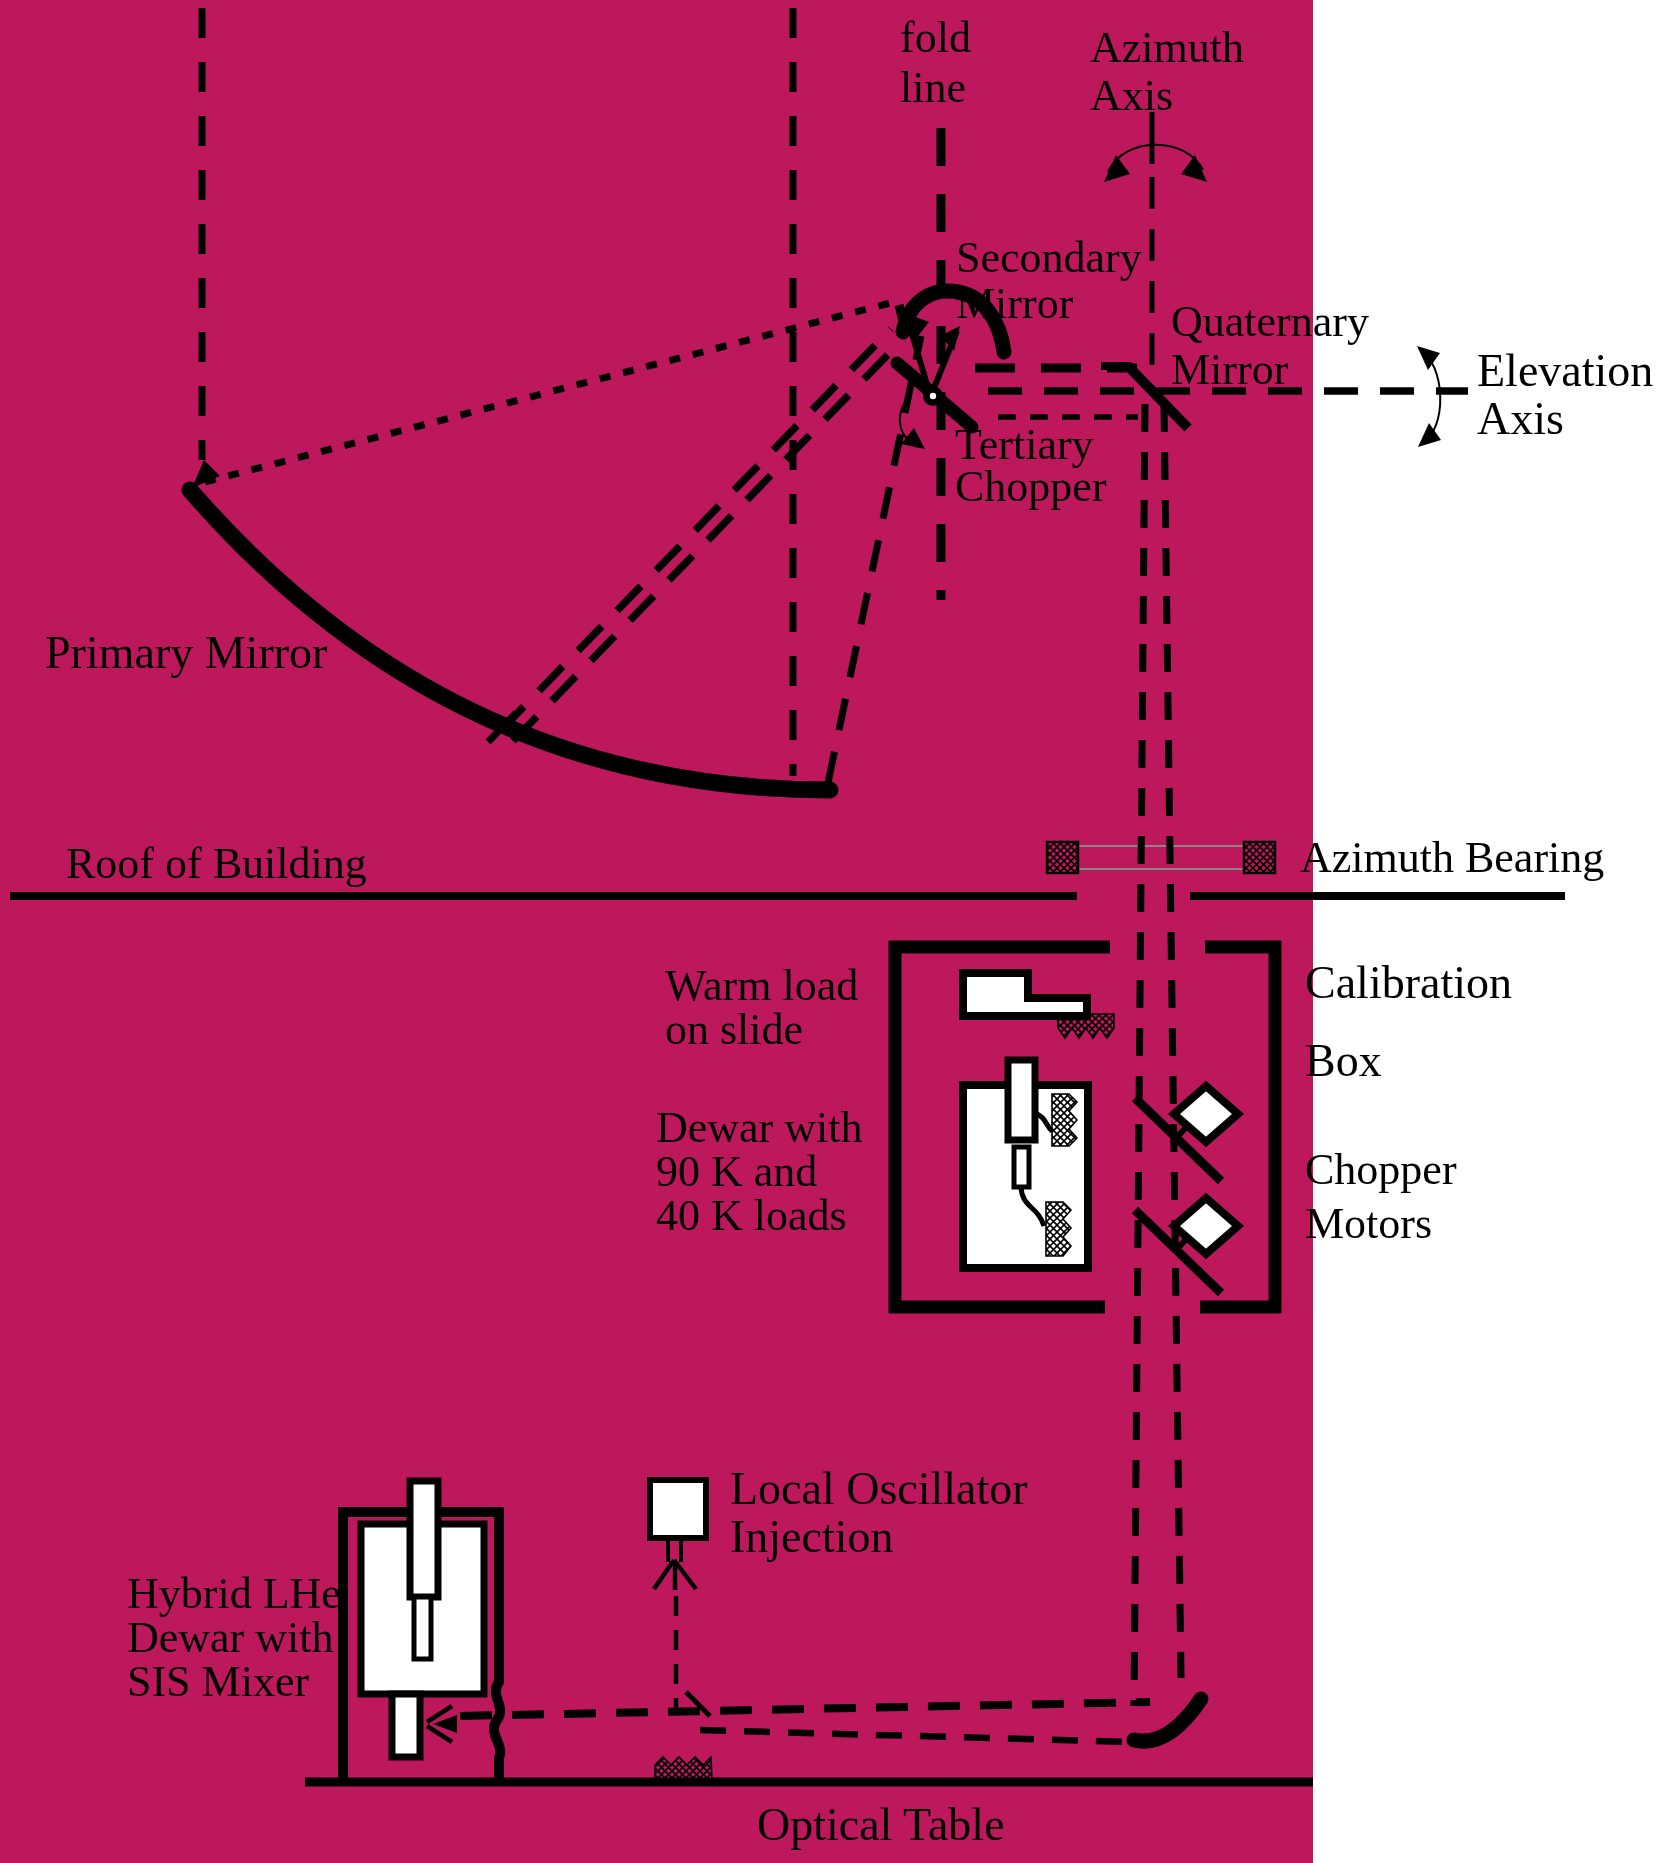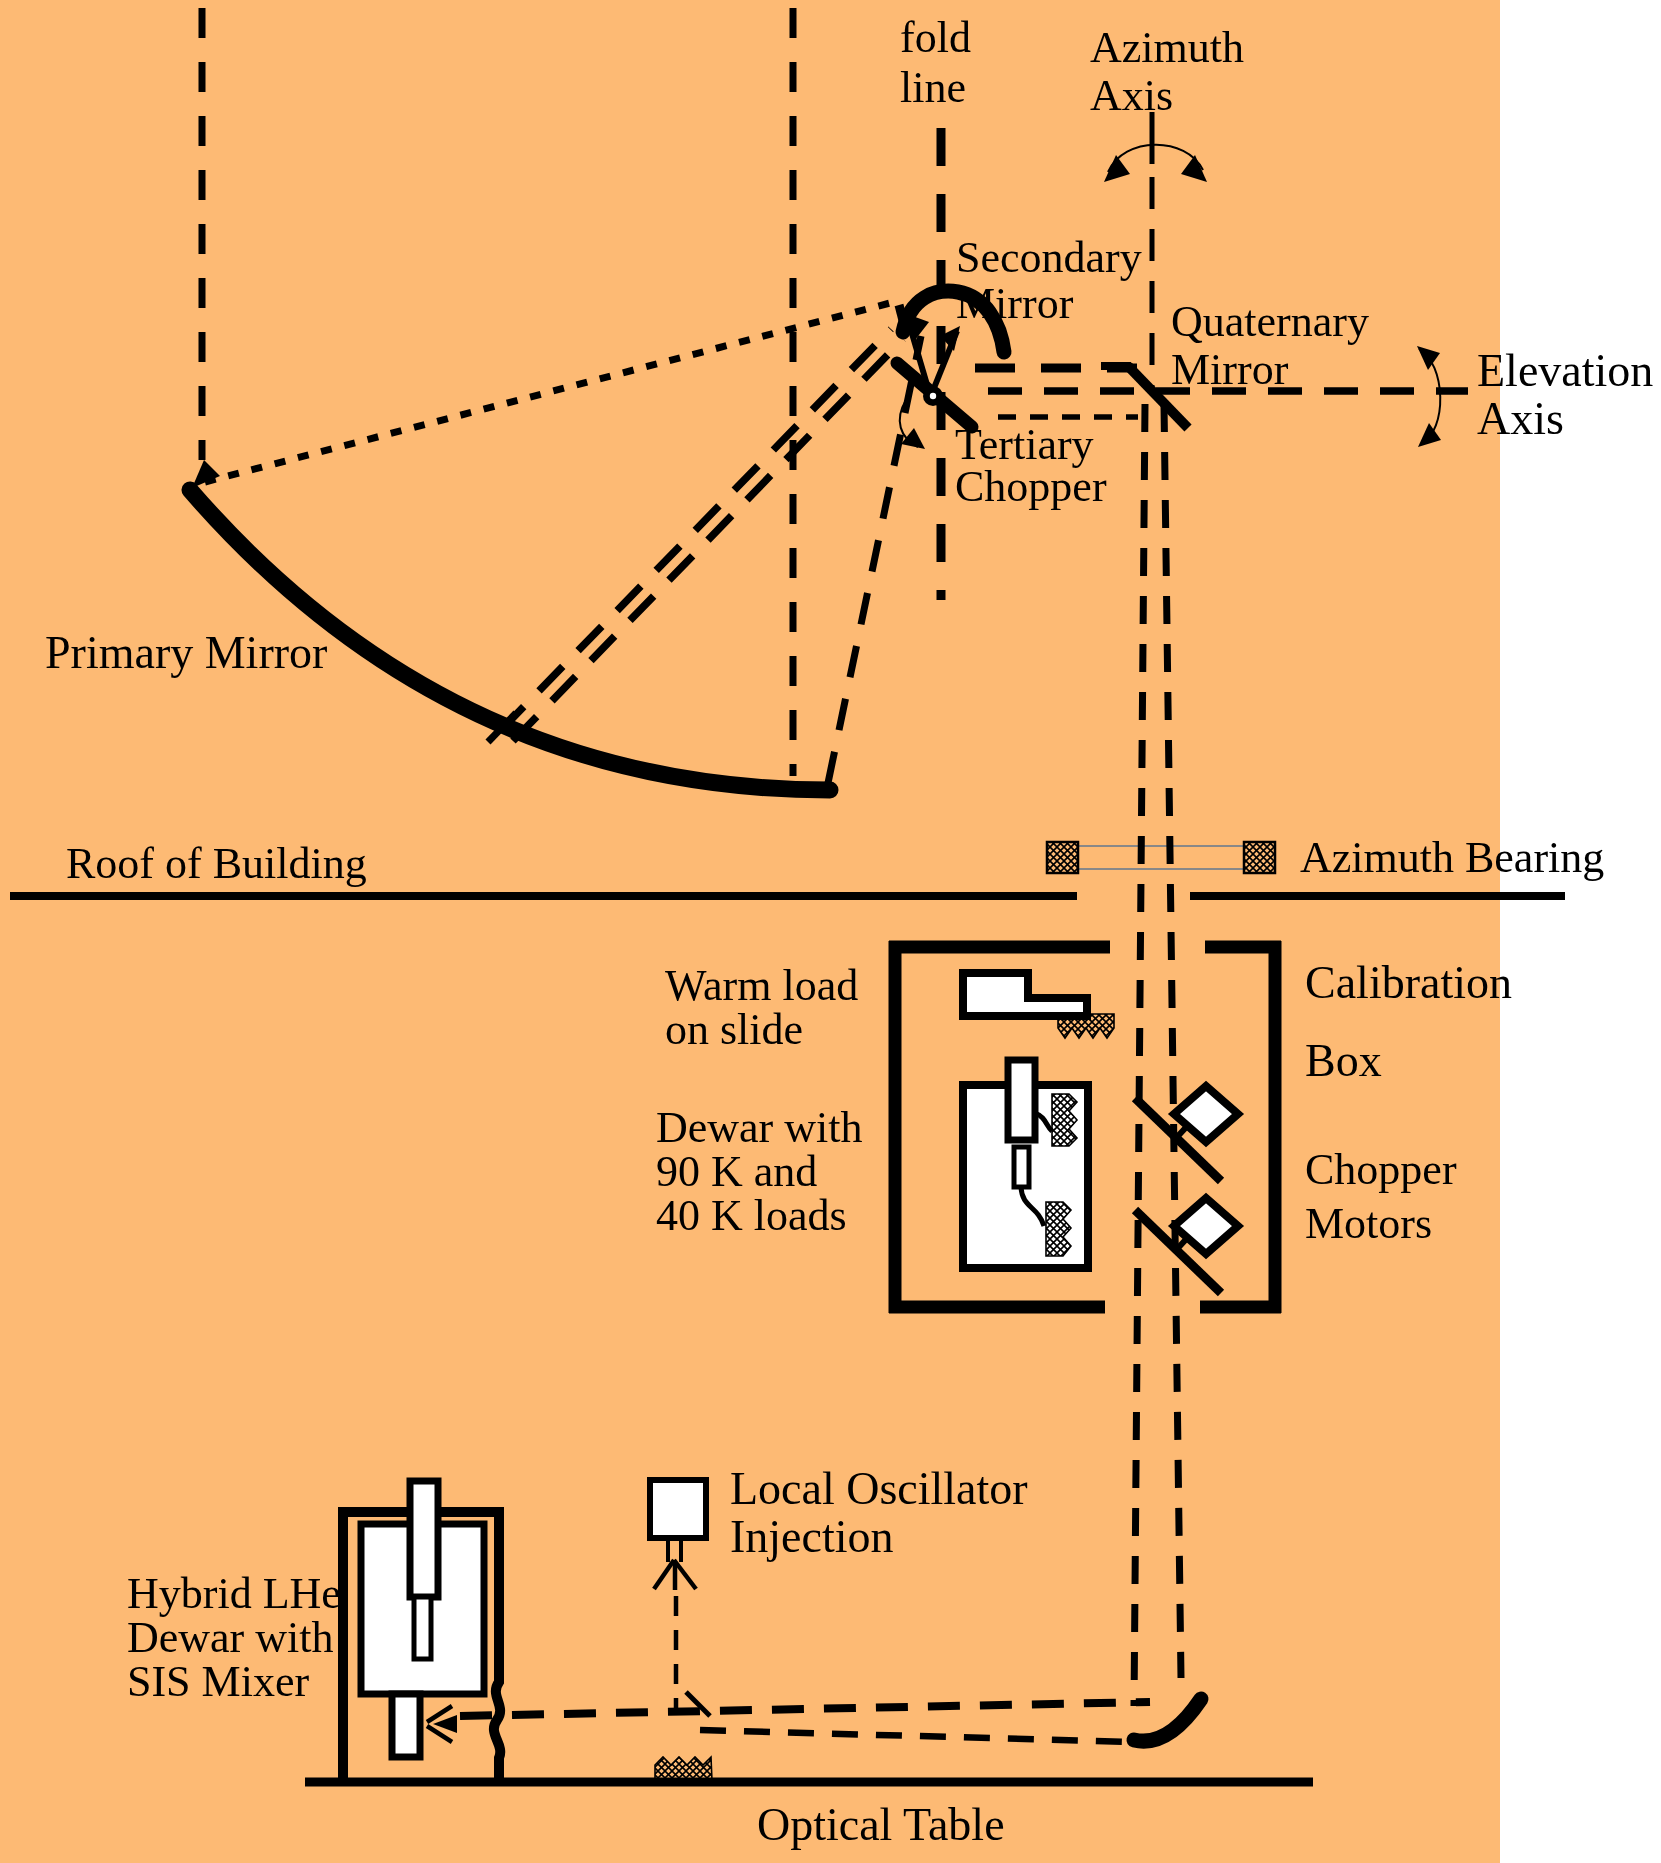--- a/index.html
+++ b/index.html
@@ -1,16 +1,16 @@
 <!DOCTYPE html>
 <html><head>
 <meta charset="utf-8">
 <style>
   html,body{margin:0;padding:0;background:#ffffff;}
-  .stage{width:1500px;height:1863px;position:relative;background:#fdba74;text-align:right;}
+  .stage{width:1313px;height:1863px;position:relative;background:#be185d;text-align:right;}
   svg{display:block;width:1661px;height:1863px;}
   text{font-family:"Liberation Serif","DejaVu Serif",serif;fill:#000;}
   .lbl{font-size:44px;}
   .lbl-lg{font-size:46px;}
 </style>
 </head>
 <body>
 
 <div class="stage">
 <svg viewBox="0 0 1661 1863" xmlns="http://www.w3.org/2000/svg">

